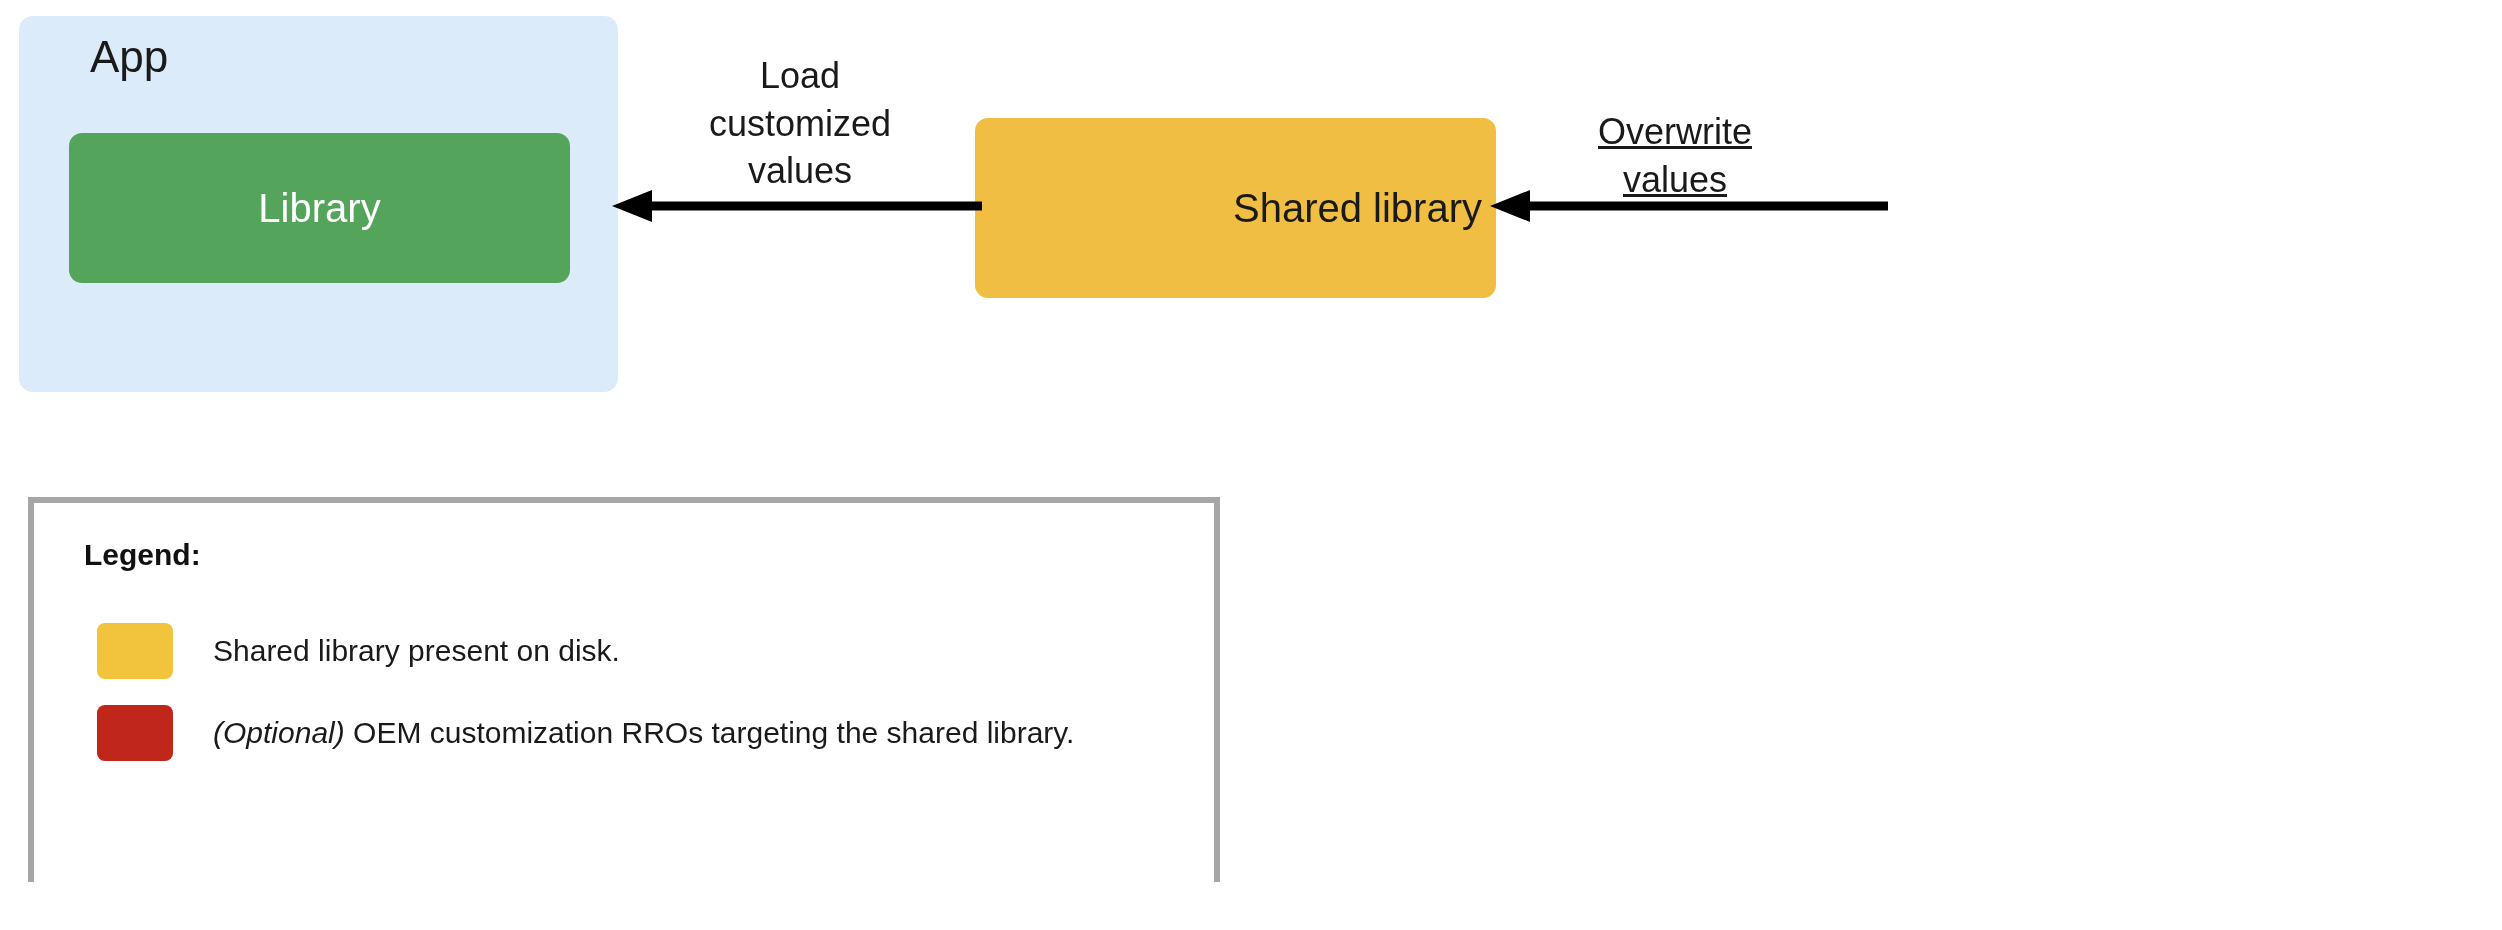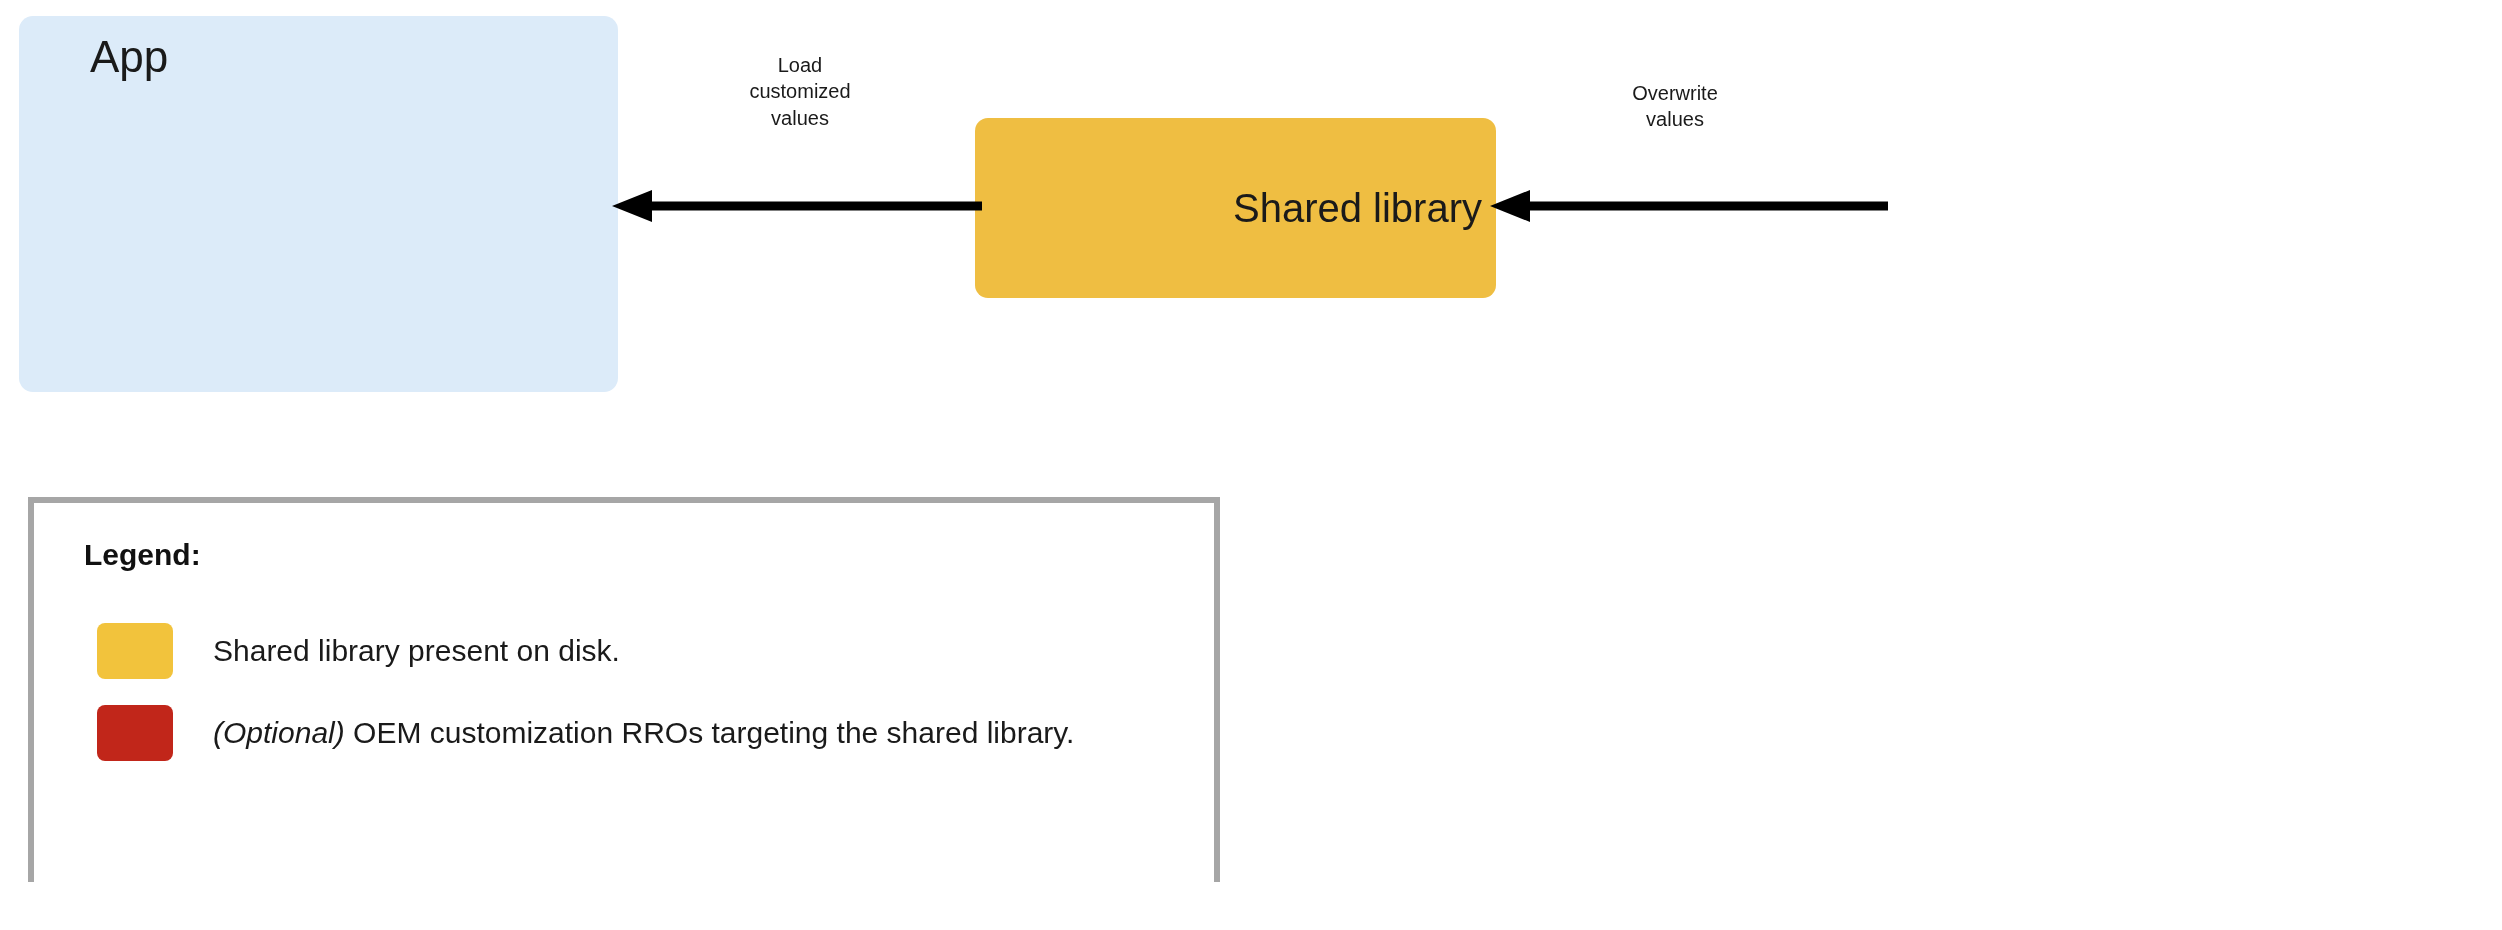--- a/index.html
+++ b/index.html
@@ -88,35 +88,36 @@
     height: 40px;
     pointer-events: none;
   }
   .arrow svg { display: block; overflow: visible; }
 
   .arrow-1 { left: 612px; top: 186px; width: 370px; }
   .arrow-2 { left: 1490px; top: 186px; width: 398px; }
 
   .edge-label {
     position: absolute;
-    font-size: 20px;
+    font-size: 36px;
     line-height: 1.32;
     color: #1a1a1a;
     text-align: center;
     white-space: pre-line;
   }
   .edge-label-1 {
     left: 700px;
     top: 52px;
     width: 200px;
   }
   .edge-label-2 {
     left: 1570px;
-    top: 80px;
+    top: 108px;
     width: 210px;
+    text-decoration: underline;
   }
 
   
   .legend-box {
     position: absolute;
     left: 28px;
     top: 497px;
     width: 1192px;
     height: 401px;
     border: 6px solid #0369a1;
@@ -165,20 +166,23 @@
   }
 </style>
 </head>
 <body>
 
 <div id="stage">
 
   <div class="app-container" style="background: rgb(220, 235, 249);"></div>
   <div class="app-label">App</div>
 
+  <div class="node node-library" style="background: rgb(85, 164, 91);">
+    <span class="node-label" style="color: rgb(255, 255, 255);">Library</span>
+  </div>
 
   <div class="node node-shared" style="background: rgb(239, 190, 66); justify-content: flex-end;">
     <span class="node-label" style="color: rgb(26, 26, 26);">Shared library</span>
   </div>
 
 
   <div class="arrow arrow-1">
     <svg width="370" height="40" viewBox="0 0 370 40" xmlns="http://www.w3.org/2000/svg">
       <polygon points="0,20 40,4 40,36" fill="#000000"></polygon>
       <rect x="36" y="15.5" width="334" height="9" fill="#000000"></rect>

